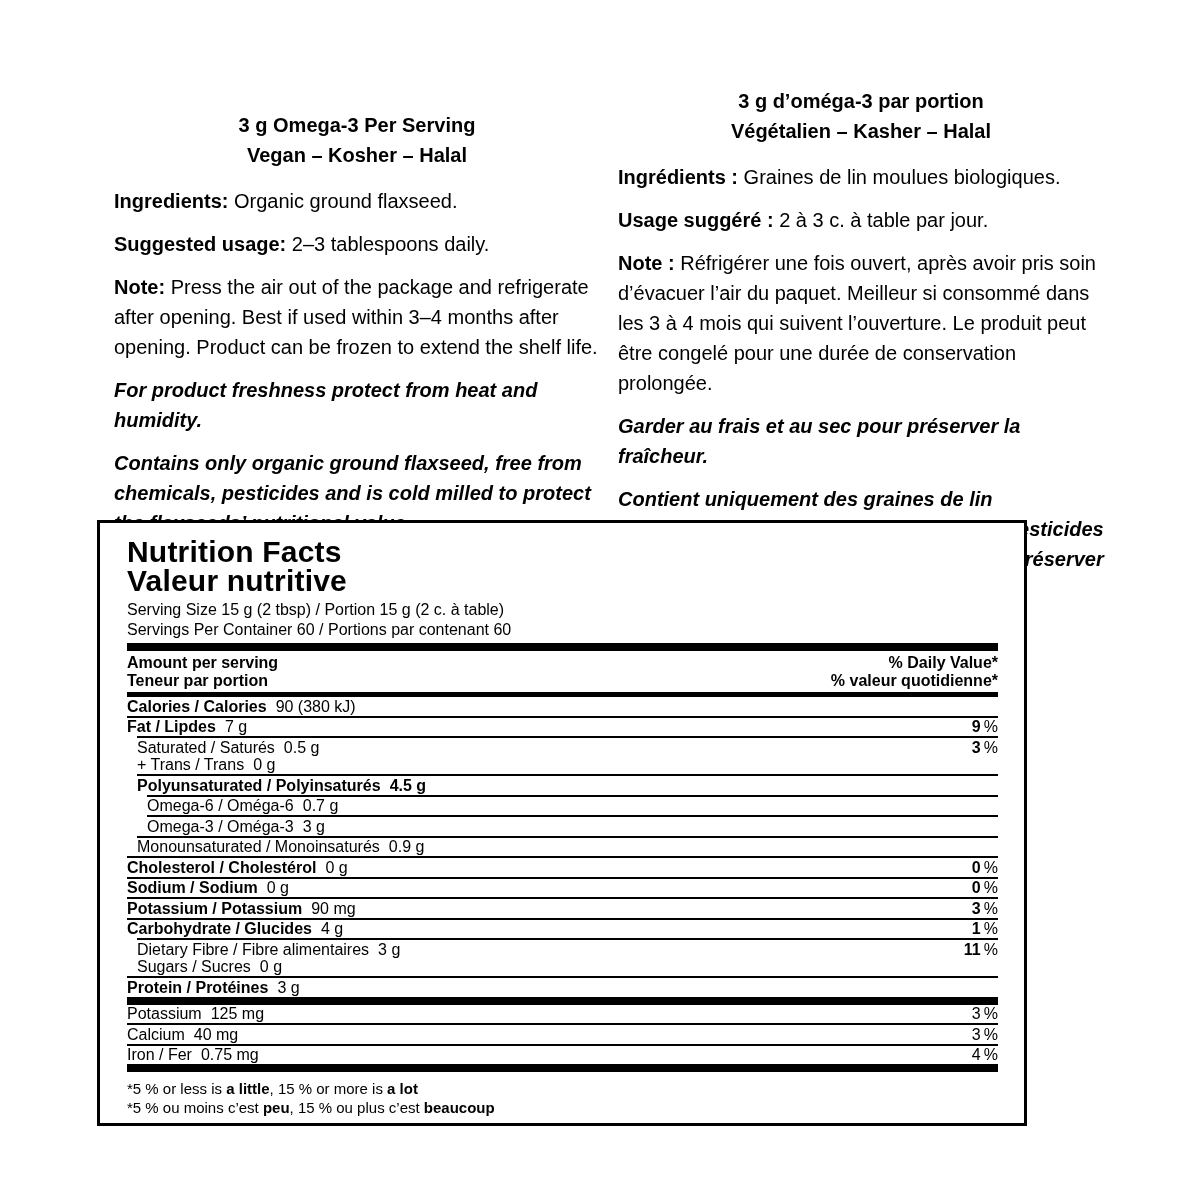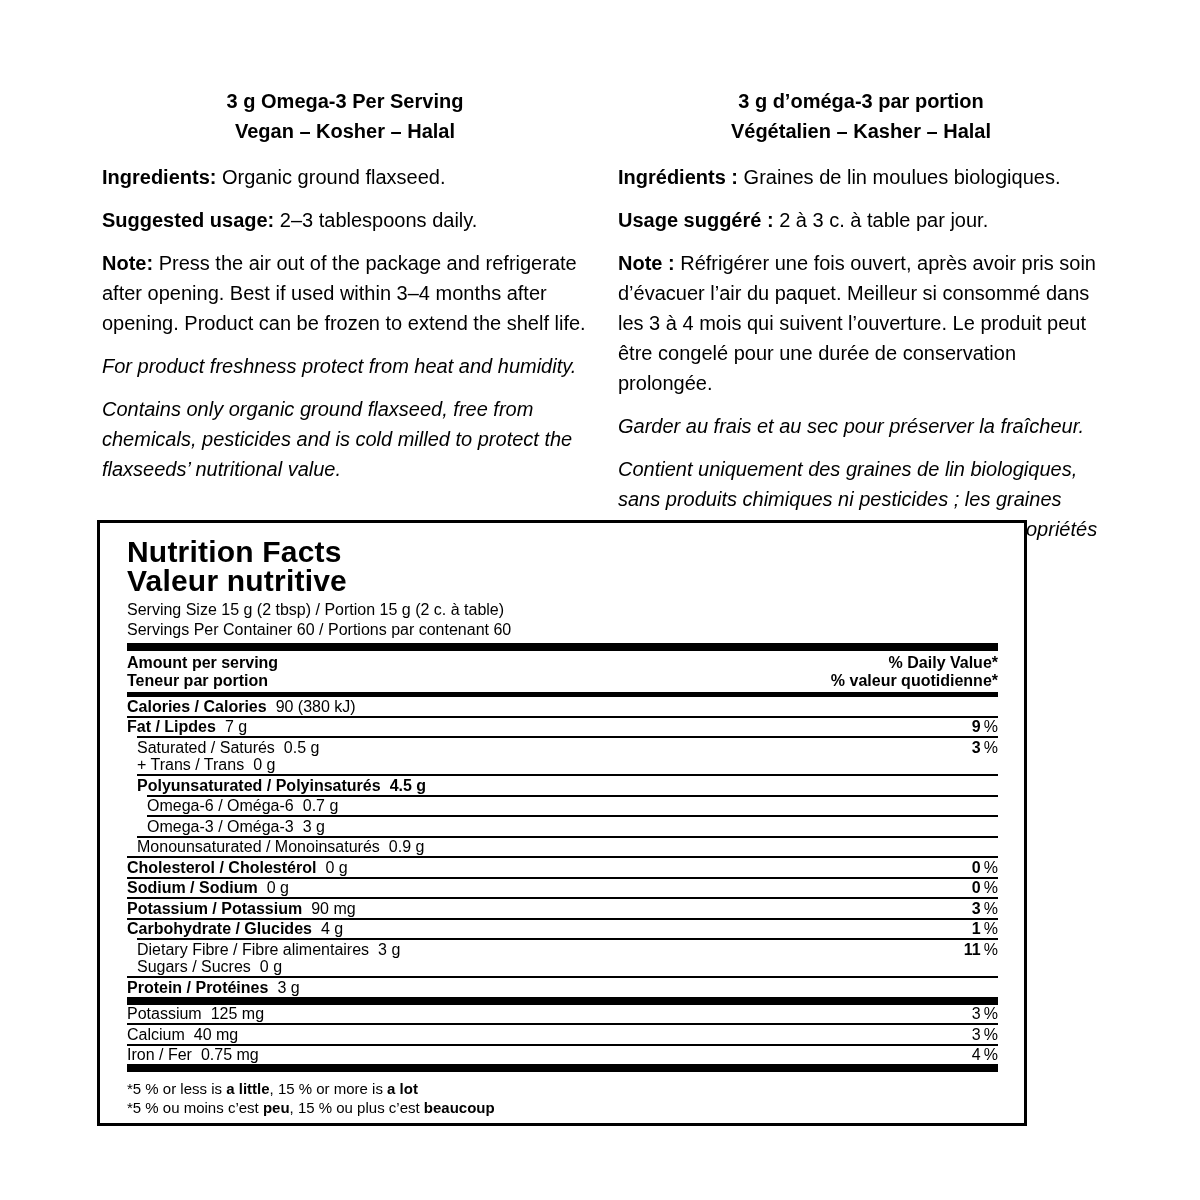--- a/index.html
+++ b/index.html
@@ -1,26 +1,26 @@
 <!DOCTYPE html>
 <html><head>
 <meta charset="utf-8">
 <style>
   html,body{margin:0;padding:0;}
   body{
     width:1200px;height:1200px;background:#ffffff;color:#000;
     font-family:"Liberation Sans", sans-serif;position:relative;overflow:hidden;
   }
   .col{position:absolute;top:86px;width:486px;font-size:20px;line-height:30px;}
-  #col-en{left:102px;}
+  #col-en{left:114px;margin-top:24px;}
   #col-fr{left:618px;}
   .heading{text-align:center;font-weight:bold;margin:0 0 16px;}
   .col p{margin:0 0 13px;}
   .b{font-weight:bold;}
-  .it{font-style:italic;}
+  .it{font-style:italic;font-weight:bold;}
 
   
   #nf-box{
     position:absolute;left:97px;top:520px;width:930px;height:606px;
     border:3px solid #000;box-sizing:border-box;background:#fff;
     padding:14px 26px 0 27px;
   }
   .nf-title{font-size:30px;font-weight:bold;line-height:29px;letter-spacing:0.2px;}
   .nf-serving{font-size:16px;line-height:19.5px;}
   .nf-serving-wrap{margin-top:5px;}

